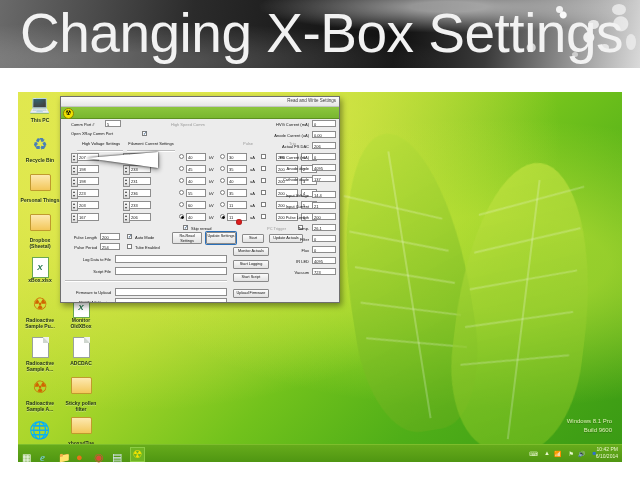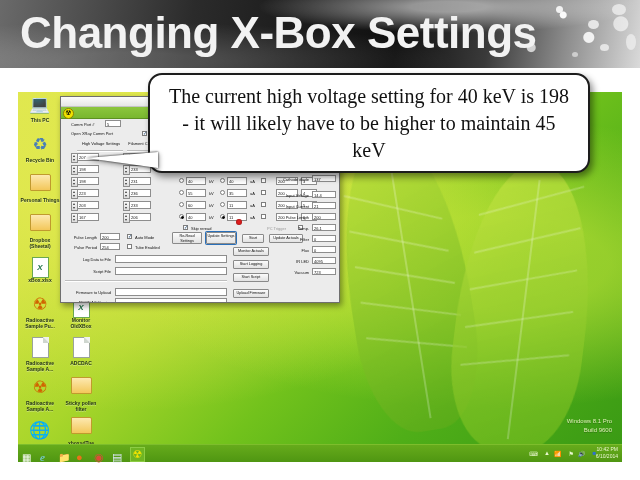--- a/index.html
+++ b/index.html
@@ -10,22 +10,22 @@
   .banner{position:absolute;left:0;top:0;width:640px;height:68px;overflow:hidden;
     background:
       radial-gradient(circle at 88% 22%, rgba(255,255,255,.95) 0 3px, rgba(255,255,255,0) 4px),
       radial-gradient(circle at 92% 55%, rgba(255,255,255,.85) 0 5px, rgba(255,255,255,0) 6px),
       radial-gradient(circle at 83% 70%, rgba(255,255,255,.7) 0 4px, rgba(255,255,255,0) 5px),
       radial-gradient(circle at 97% 35%, rgba(255,255,255,.6) 0 7px, rgba(255,255,255,0) 8px),
       radial-gradient(ellipse at 70% 10%, rgba(255,255,255,.55) 0 6%, rgba(0,0,0,0) 30%),
       radial-gradient(ellipse at 20% 90%, rgba(255,255,255,.18) 0 10%, rgba(0,0,0,0) 45%),
       linear-gradient(100deg,#6a6a6a 0%,#4d4d4d 14%,#2b2b2b 30%,#1a1a1a 48%,#101010 62%,#3a3a3a 76%,#8d8d8d 88%,#dadada 100%);}
   .banner .flare{position:absolute;border-radius:50%;background:#f2f2f2;filter:blur(.4px);}
-  .banner-title{position:absolute;left:20px;top:1px;font-size:44px;line-height:64px;color:#f2f2f2;
-    font-family:"Liberation Sans",sans-serif;font-weight:700;letter-spacing:-0.5px;white-space:nowrap;}
+  .banner-title{position:absolute;left:20px;top:1px;font-size:55px;line-height:64px;color:#f2f2f2;
+    font-family:"Liberation Sans",sans-serif;font-weight:400;letter-spacing:-0.5px;white-space:nowrap;}
 
   
   .desktop{position:absolute;left:18px;top:92px;width:604px;height:358px;overflow:hidden;
     background:
       radial-gradient(ellipse at 78% 48%, rgba(210,235,60,.55) 0 18%, rgba(0,0,0,0) 55%),
       radial-gradient(ellipse at 18% 12%, rgba(226,233,80,.85) 0 20%, rgba(0,0,0,0) 62%),
       linear-gradient(135deg,#d7e04a 0%,#cbe03c 18%,#a9d62b 38%,#72c21c 58%,#4fae18 76%,#3a9a14 100%);}
   .leaf{position:absolute;filter:blur(.6px);opacity:.8;}
   .leafA{left:330px;top:40px;width:120px;height:300px;border-radius:60% 60% 50% 50%/70% 70% 40% 40%;
     background:linear-gradient(160deg,rgba(190,225,60,.85),rgba(90,170,25,.9));transform:rotate(-9deg);}
@@ -374,23 +374,20 @@
       <span class="fs r" style="left:196px;top:140px;width:52px;">IR LED</span>
       <span class="fld" style="left:251px;top:138px;width:24px;height:7px;">4095</span>
 
       <span class="fs r" style="left:196px;top:151px;width:52px;">Vacuum</span>
       <span class="fld" style="left:251px;top:149px;width:24px;height:7px;">723</span>
 
     </div>
   </div>
 
   <div class="tail"></div>
-  <div class="callout">
-    <div class="callout-txt">The current high voltage setting for 40 keV is 198 - it will likely have to be higher to maintain 45 keV</div>
-  </div>
 
   <div class="taskbar">
     <div class="tbtn" style="left:4px;">
       <span style="color:#fff;font-size:10px;line-height:13px;">▦</span></div>
     <div class="tbtn" style="left:22px;">
       <span style="color:#7fd4ff;font-size:11px;line-height:13px;font-family:'Liberation Serif',serif;font-style:italic;">e</span></div>
     <div class="tbtn" style="left:40px;">
       <span style="color:#f3c75a;font-size:10px;line-height:13px;">📁</span></div>
     <div class="tbtn" style="left:58px;">
       <span style="color:#e8721a;font-size:11px;line-height:13px;">●</span></div>

